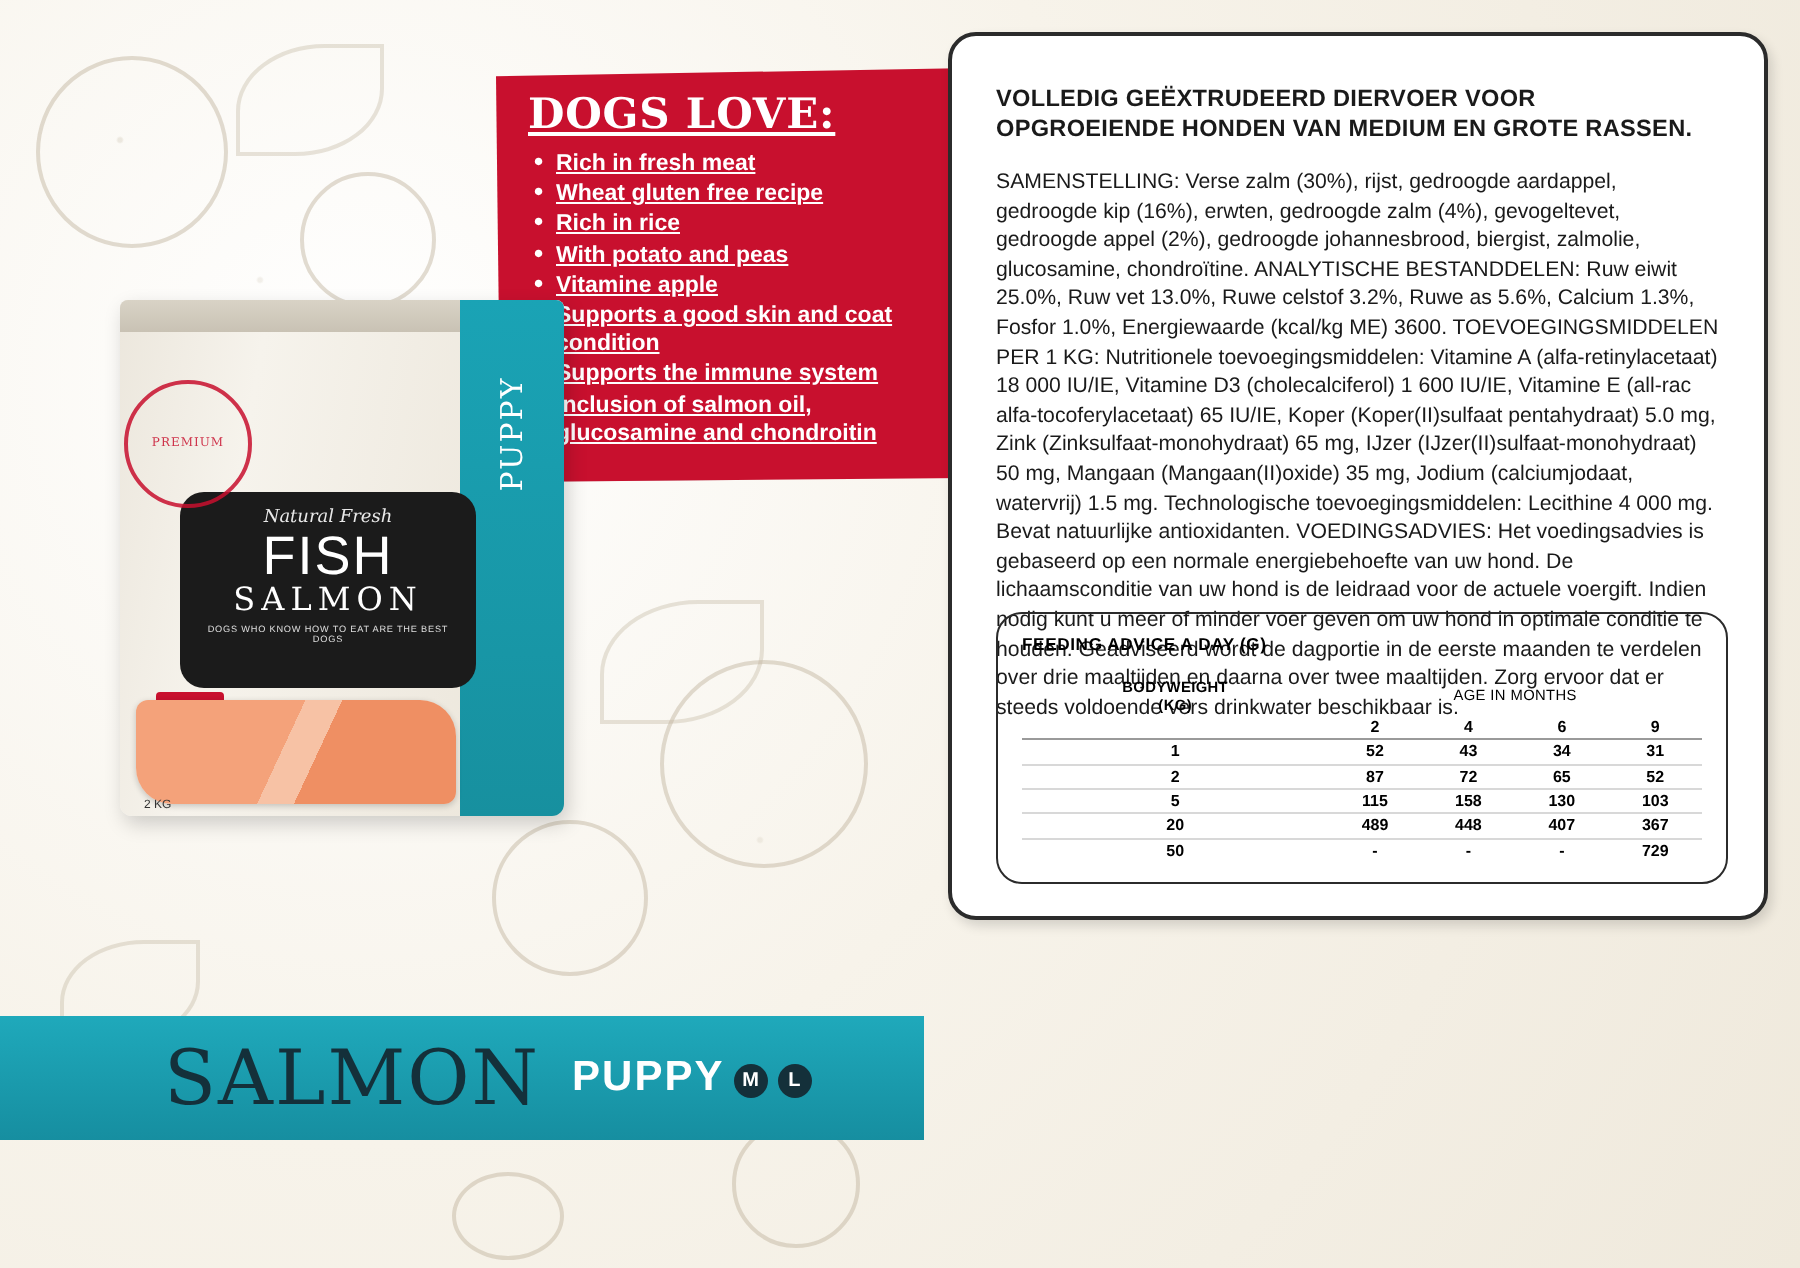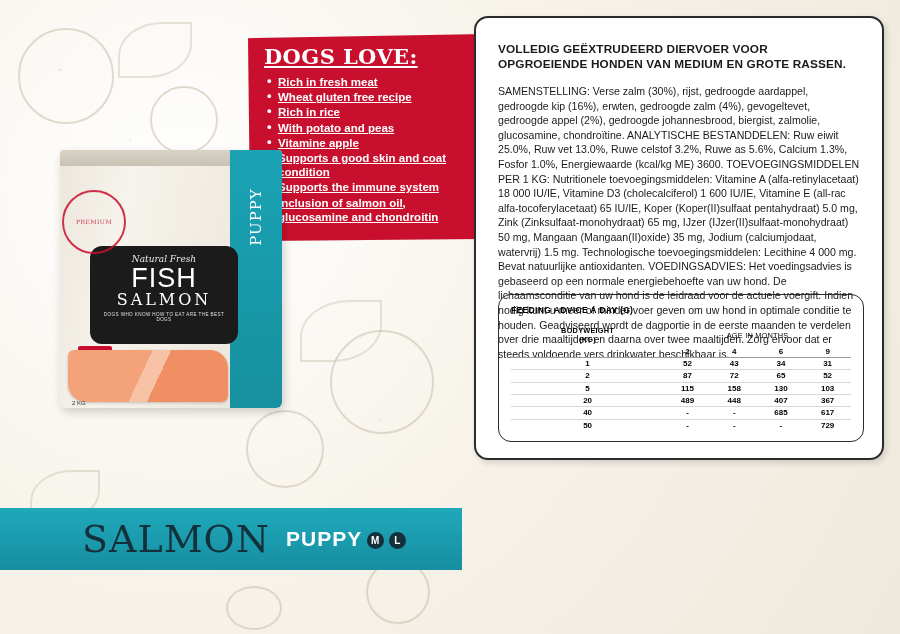--- a/index.html
+++ b/index.html
@@ -425,27 +425,20 @@
             <td>103</td>
           </tr>
           <tr>
             <td>20</td>
             <td>489</td>
             <td>448</td>
             <td>407</td>
             <td>367</td>
           </tr>
           <tr>
-            <td>40</td>
-            <td>-</td>
-            <td>-</td>
-            <td>685</td>
-            <td>617</td>
-          </tr>
-          <tr>
             <td>50</td>
             <td>-</td>
             <td>-</td>
             <td>-</td>
             <td>729</td>
           </tr>
         </tbody>
       </table>
     </div>
   </div>

